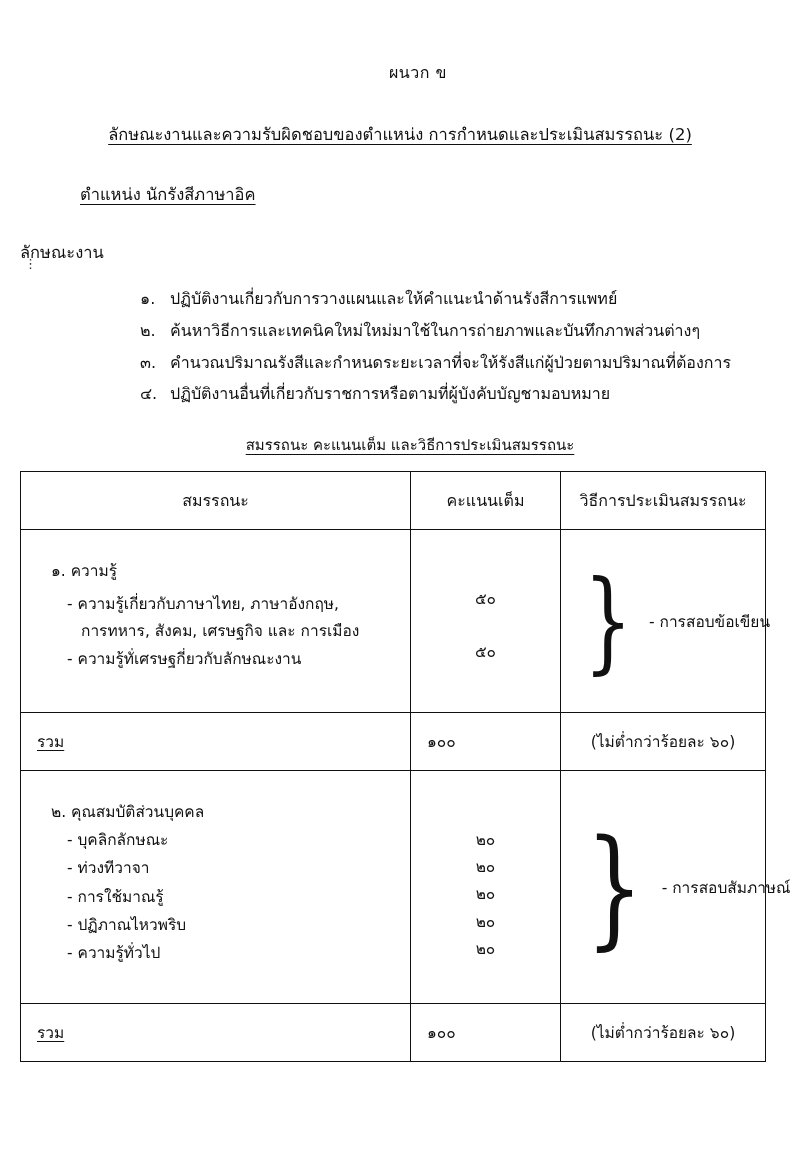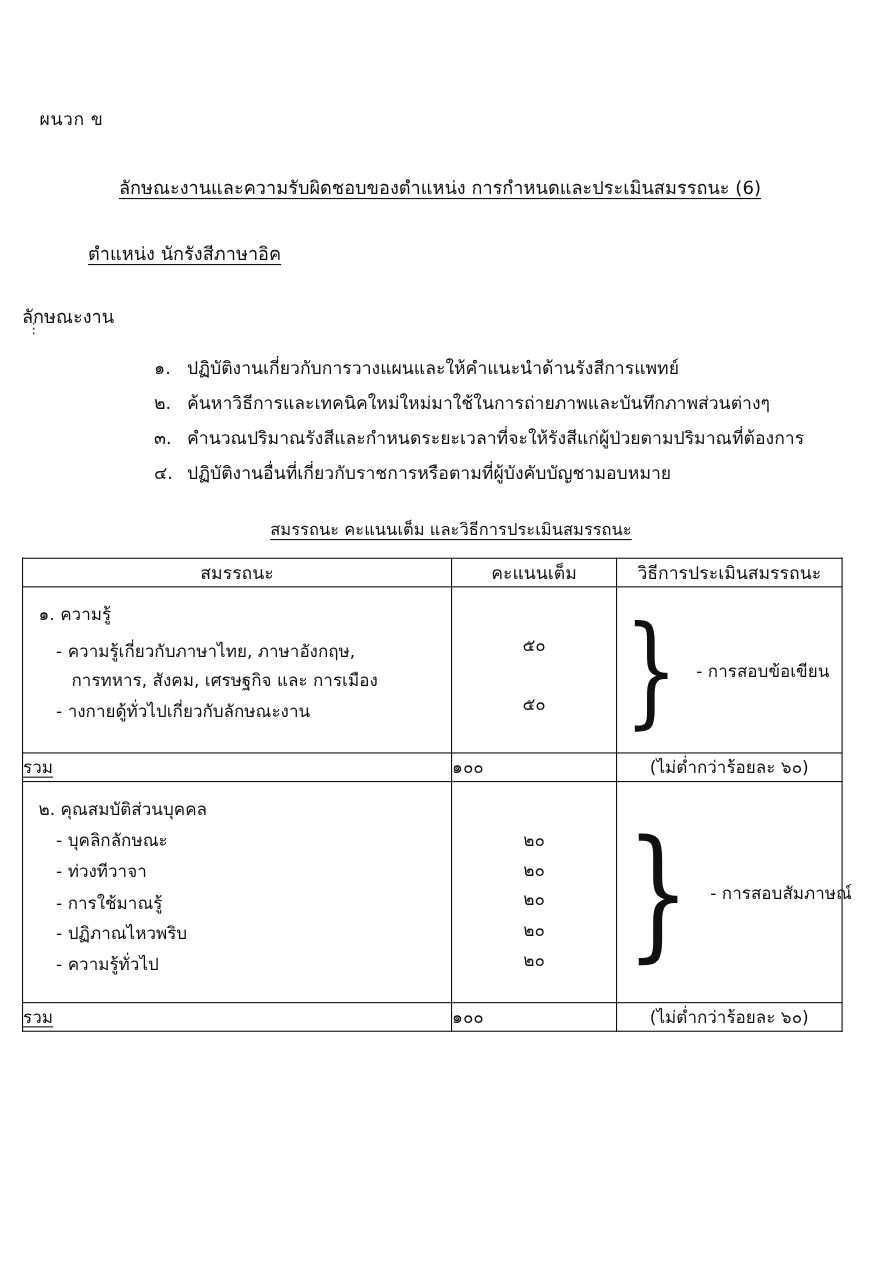--- a/index.html
+++ b/index.html
@@ -16,22 +16,23 @@
     overflow: hidden;
   }
   .page {
     position: relative;
     width: 800px;
     height: 1159px;
     padding: 0;
     box-sizing: border-box;
   }
   .doc-title {
+    text-align: center;
     font-size: 16px;
-    margin-top: 96px;
+    margin-top: 60px;
     letter-spacing: 0.5px;
     padding-left: 36px;
   }
   .doc-subtitle {
     text-align: center;
     font-size: 16.5px;
     margin-top: 36px;
     text-decoration: underline;
     text-underline-offset: 4px;
   }
@@ -77,21 +78,21 @@
   table.comp {
     margin-top: 14px;
     margin-left: 20px;
     border-collapse: collapse;
     width: 745px;
     table-layout: fixed;
   }
   table.comp td, table.comp th {
     border: 1.6px solid #111;
     vertical-align: top;
-    padding: 0;
+    padding: 16px;
   }
   .th-cell {
     text-align: center;
     font-size: 16px;
     font-weight: normal;
     padding: 16px 4px 16px 4px;
   }
   .col-a { width: 390px; }
   .col-b { width: 150px; }
   .col-c { width: 205px; }
@@ -171,21 +172,21 @@
 </style>
 </head>
 <body>
 
 <div class="page">
 
   <div class="tick">⋮</div>
 
   <div class="doc-title">ผนวก ข</div>
 
-  <div class="doc-subtitle">ลักษณะงานและความรับผิดชอบของตำแหน่ง การกำหนดและประเมินสมรรถนะ (6)</div>
+  <div class="doc-subtitle">ลักษณะงานและความรับผิดชอบของตำแหน่ง การกำหนดและประเมินสมรรถนะ (2)</div>
 
   <div class="position-line">ตำแหน่ง นักรังสีภาษาอิค</div>
 
   <div class="section-head">ลักษณะงาน</div>
 
   <div class="duties">
 
     <div class="duty">
       <div class="duty-num">๑.</div>
       <div class="duty-text">ปฏิบัติงานเกี่ยวกับการวางแผนและให้คำแนะนำด้านรังสีการแพทย์</div>
@@ -226,21 +227,21 @@
       </tr>
     </thead>
     <tbody>
 
       <tr>
         <td>
           <div class="cell-pad">
             <div class="grp-title">๑. ความรู้</div>
             <div class="bullet-row indent">- ความรู้เกี่ยวกับภาษาไทย, ภาษาอังกฤษ,</div>
             <div class="bullet-row indent" style="padding-left:30px;">การทหาร, สังคม, เศรษฐกิจ และ การเมือง</div>
-            <div class="bullet-row indent">- างกายดู้ทั่วไปเกี่ยวกับลักษณะงาน</div>
+            <div class="bullet-row indent">- ความรู้ทั่เศรษฐกี่ยวกับลักษณะงาน</div>
           </div>
         </td>
         <td class="score-cell">
           <div style="height:40px;"></div>
           <div>๕๐</div>
           <div style="height:26px;"></div>
           <div>๕๐</div>
         </td>
         <td class="method-cell">
           <div class="brace-wrap" style="height:150px;">

